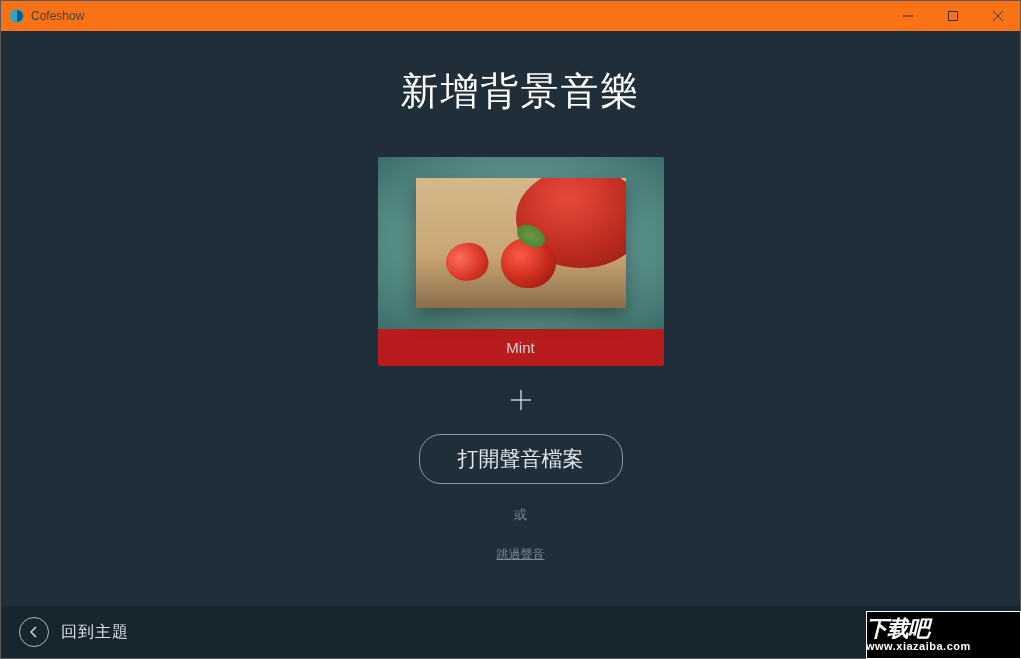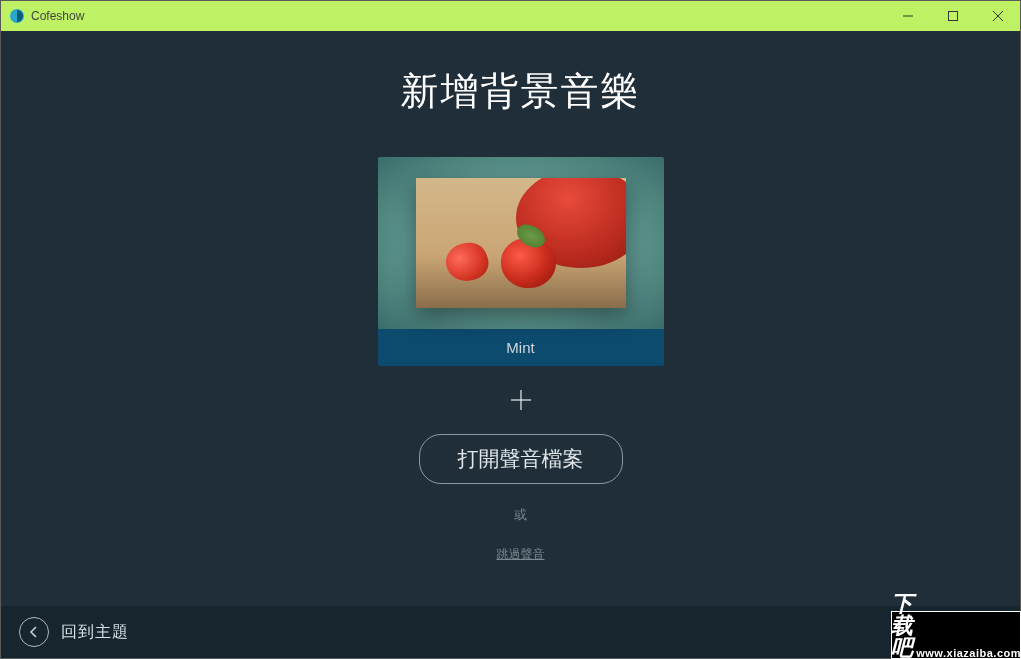--- a/index.html
+++ b/index.html
@@ -14,21 +14,21 @@
     .window {
       width: 100%;
       height: 100%;
       background: #ffffff;
       border: 1px solid #5a5a5a;
       display: flex;
       flex-direction: column;
     }
     .titlebar {
       height: 30px;
-      background: #bef264;
+      background: #f97316;
       display: flex;
       align-items: center;
       padding-left: 8px;
       flex-shrink: 0;
     }
     .titlebar-icon {
       width: 16px;
       height: 16px;
       margin-right: 6px;
       display: flex;
@@ -65,21 +65,21 @@
       font-size: 38px;
       font-weight: 300;
       color: #ffffff;
       margin-top: 35px;
       letter-spacing: 2px;
       font-family: "FangSong", "STFangsong", serif;
     }
     .preview-card {
       margin-top: 40px;
       width: 286px;
-      background: #0c4a6e;
+      background: #b91c1c;
       border-radius: 2px;
       overflow: hidden;
     }
     .preview-image {
       width: 286px;
       height: 172px;
       background: radial-gradient(ellipse at center, #88c4b8 0%, #3a6d6a 100%);
       display: flex;
       align-items: center;
       justify-content: center;
@@ -191,27 +191,27 @@
       margin-right: 12px;
     }
     .back-label {
       font-size: 16px;
       letter-spacing: 1px;
     }
     .watermark {
       position: absolute;
       right: 0;
       bottom: 0;
-      width: 130px;
+      width: 155px;
       height: 48px;
       background: #000;
       color: #fff;
       display: flex;
-      flex-direction: row;
-      align-items: flex-end;
+      flex-direction: column;
+      align-items: flex-start;
       justify-content: center;
       font-weight: bold;
       box-shadow: 1px 1px 0 #fff inset, -1px -1px 0 #fff inset;
       pointer-events: none;
     }
     .watermark-main {
       font-size: 22px;
       font-style: italic;
       line-height: 1;
       letter-spacing: -1px;

